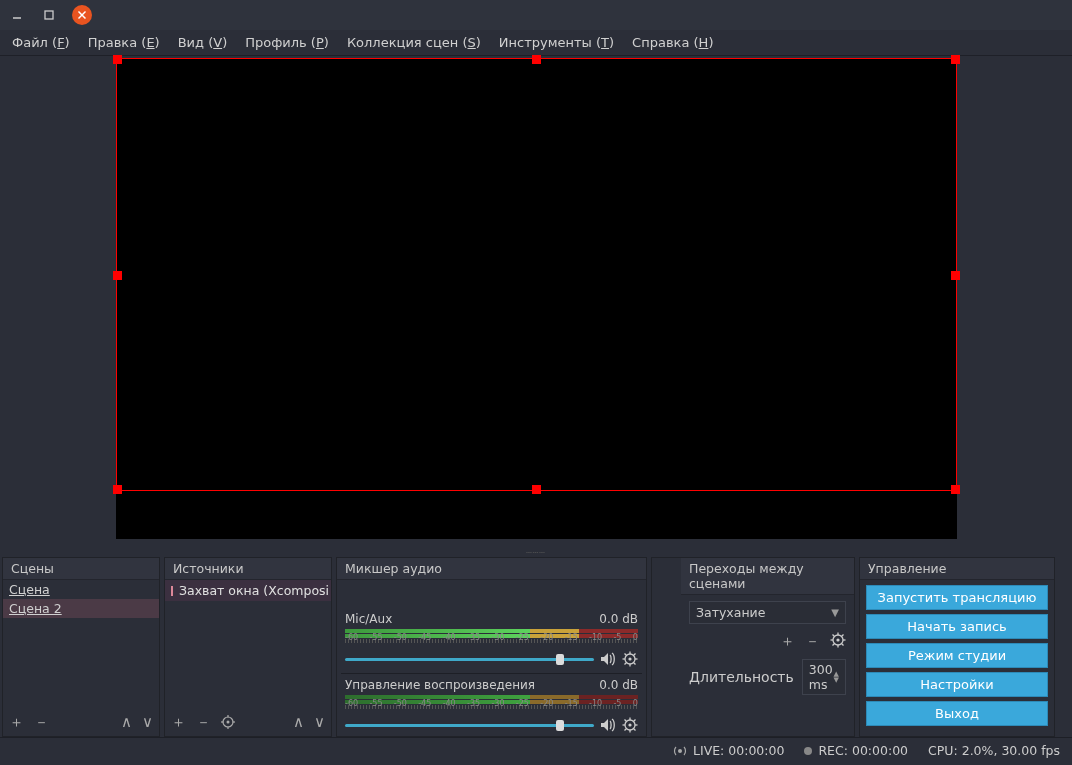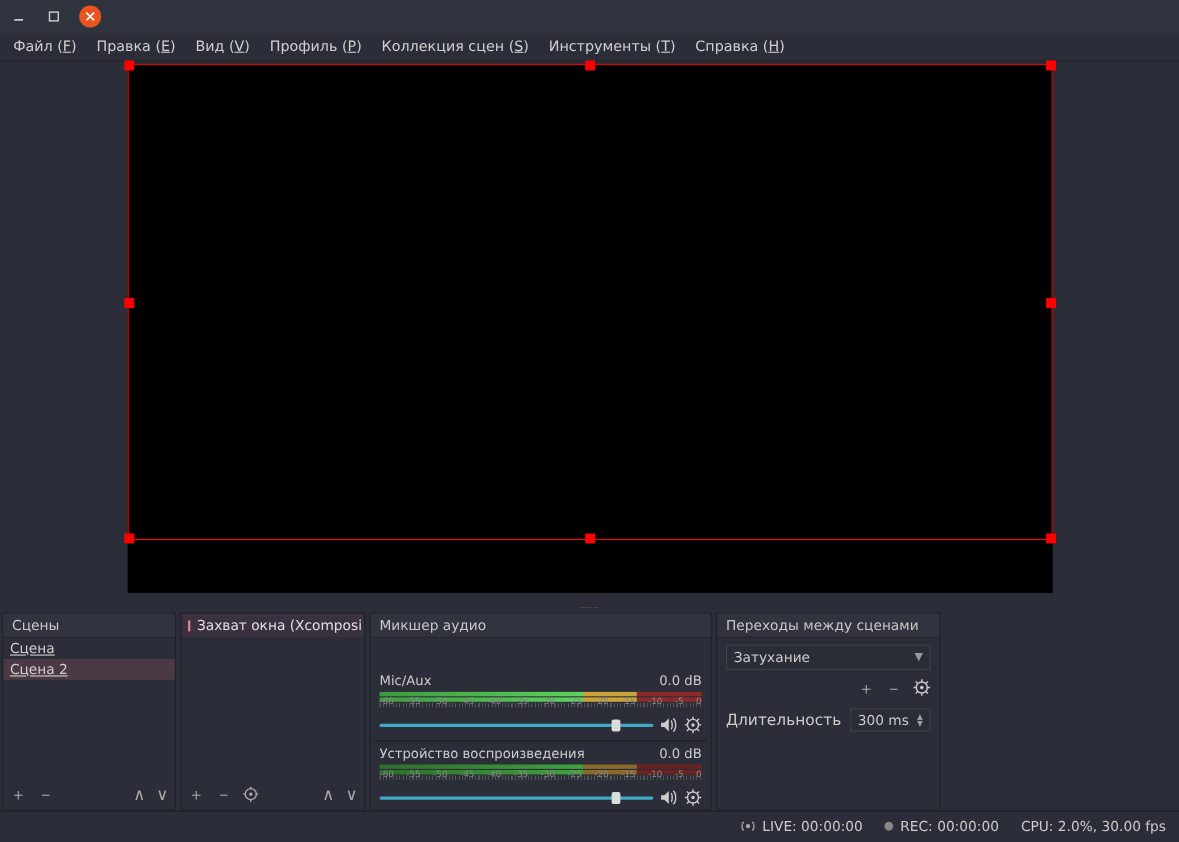--- a/index.html
+++ b/index.html
@@ -32,21 +32,21 @@
 .mix-item { padding:4px 8px 2px; }
 .mix-top { display:flex; justify-content:space-between; font-size:12px; color:#ccc; }
 .meter { position:relative; height:20px; margin-top:3px; }
 .meter .bar { position:absolute; top:0; height:4px; left:0; }
 .meter .ticks { position:absolute; top:4px; left:0; right:0; display:flex; justify-content:space-between; font-size:8px; color:#888; }
 .meter .tickmarks { position:absolute; top:5px; left:0; right:0; height:4px; background:repeating-linear-gradient(90deg,#555 0,#555 1px,transparent 1px,transparent 3px); }
 .slider-row { display:flex; align-items:center; gap:6px; margin:2px 0 4px; }
 .slider-track { flex:1; height:3px; background:#3fa9c9; position:relative; border-radius:2px; }
 .slider-track::after { content:""; position:absolute; right:30px; top:-4px; width:8px; height:11px; background:#dcdcdc; border-radius:2px; }
 .ico { width:16px; height:16px; color:#ccc; display:inline-flex; align-items:center; justify-content:center; }
-.transitions { width:204px; }
+.transitions { width:204px;padding-left:29px; }
 .trans-body { padding:6px 8px; display:flex; flex-direction:column; gap:6px; }
 .combo { background:#2a2d36; border:1px solid #3e424d; padding:3px 6px; display:flex; align-items:center; justify-content:space-between; font-size:12.5px; color:#ccc; }
 .combo .arr { font-size:10px; color:#999; }
 .trans-btns { display:flex; justify-content:flex-end; gap:10px; margin:2px 0; }
 .trans-dur { display:flex; align-items:center; gap:8px; }
 .dur-lbl { font-size:14px; color:#ccc; }
 .spin { flex:1; background:#2a2d36; border:1px solid #3e424d; padding:2px 6px; display:flex; align-items:center; justify-content:space-between; font-size:12.5px; color:#ccc; }
 .spin .arrs { display:flex; flex-direction:column; font-size:7px; line-height:6px; color:#999; }
 .controls { width:196px; }
 .ctrl-body { padding:5px 6px; display:flex; flex-direction:column; gap:4px; }
@@ -118,20 +118,21 @@
     <div class="panel-footer">
       <span class="ft-ico">＋</span>
       <span class="ft-ico">－</span>
       <span style="flex:1"></span>
       <span class="ft-ico">∧</span>
       <span class="ft-ico">∨</span>
     </div>
   </div>
 
   <div class="panel sources">
+    <div class="panel-header">Источники</div>
     <div class="panel-body">
       <div class="src-row">
         <span class="src-ico"></span>
         <span>Захват окна (Xcomposi</span>
       </div>
     </div>
     <div class="panel-footer">
       <span class="ft-ico">＋</span>
       <span class="ft-ico">－</span>
       <span class="ft-ico">
@@ -206,21 +207,21 @@
                   <line x1="13.5" y1="2.5" x2="11.7" y2="4.3"></line>
                   <line x1="4.3" y1="11.7" x2="2.5" y2="13.5"></line>
                 </g>
               </svg>
             </span>
         </div>
       </div>
       <div style="height:1px;background:#1d1f26;margin:0 4px"></div>
       <div class="mix-item">
         <div class="mix-top">
-          <span>Устройство воспроизведения</span>
+          <span>Управление воспроизведения</span>
           <span>0.0 dB</span>
         </div>
         <div class="meter">
           <div class="bar" style="width:63%;background:linear-gradient(90deg,#2d6d2d,#3fa33f);top:0"></div>
           <div class="bar" style="left:63%;width:17%;background:#8a6a2a;top:0"></div>
           <div class="bar" style="left:80%;width:20%;background:#6b2222;top:0"></div>
           <div class="bar" style="width:63%;background:linear-gradient(90deg,#2d6d2d,#3fa33f);top:5px"></div>
           <div class="bar" style="left:63%;width:17%;background:#8a6a2a;top:5px"></div>
           <div class="bar" style="left:80%;width:20%;background:#6b2222;top:5px"></div>
           <div class="tickmarks" style="top:10px"></div>
@@ -302,20 +303,30 @@
           <span>300 ms</span>
           <span class="arrs">
               <span>▲</span>
               <span>▼</span>
             </span>
         </div>
       </div>
     </div>
   </div>
 
+  <div class="panel controls">
+    <div class="panel-header">Управление</div>
+    <div class="ctrl-body">
+      <div class="ctrl-btn">Запустить трансляцию</div>
+      <div class="ctrl-btn">Начать запись</div>
+      <div class="ctrl-btn">Режим студии</div>
+      <div class="ctrl-btn">Настройки</div>
+      <div class="ctrl-btn">Выход</div>
+    </div>
+  </div>
 
 </div>
 
 <div class="statusbar">
   <div class="status-item">
     <span>
         <svg width="14" height="14" viewBox="0 0 14 14">
           <circle cx="7" cy="7" r="2" fill="#aaa"></circle>
           <path d="M3 3c-2 2-2 6 0 8M11 3c2 2 2 6 0 8" fill="none" stroke="#aaa" stroke-width="1.2"></path>
         </svg>

